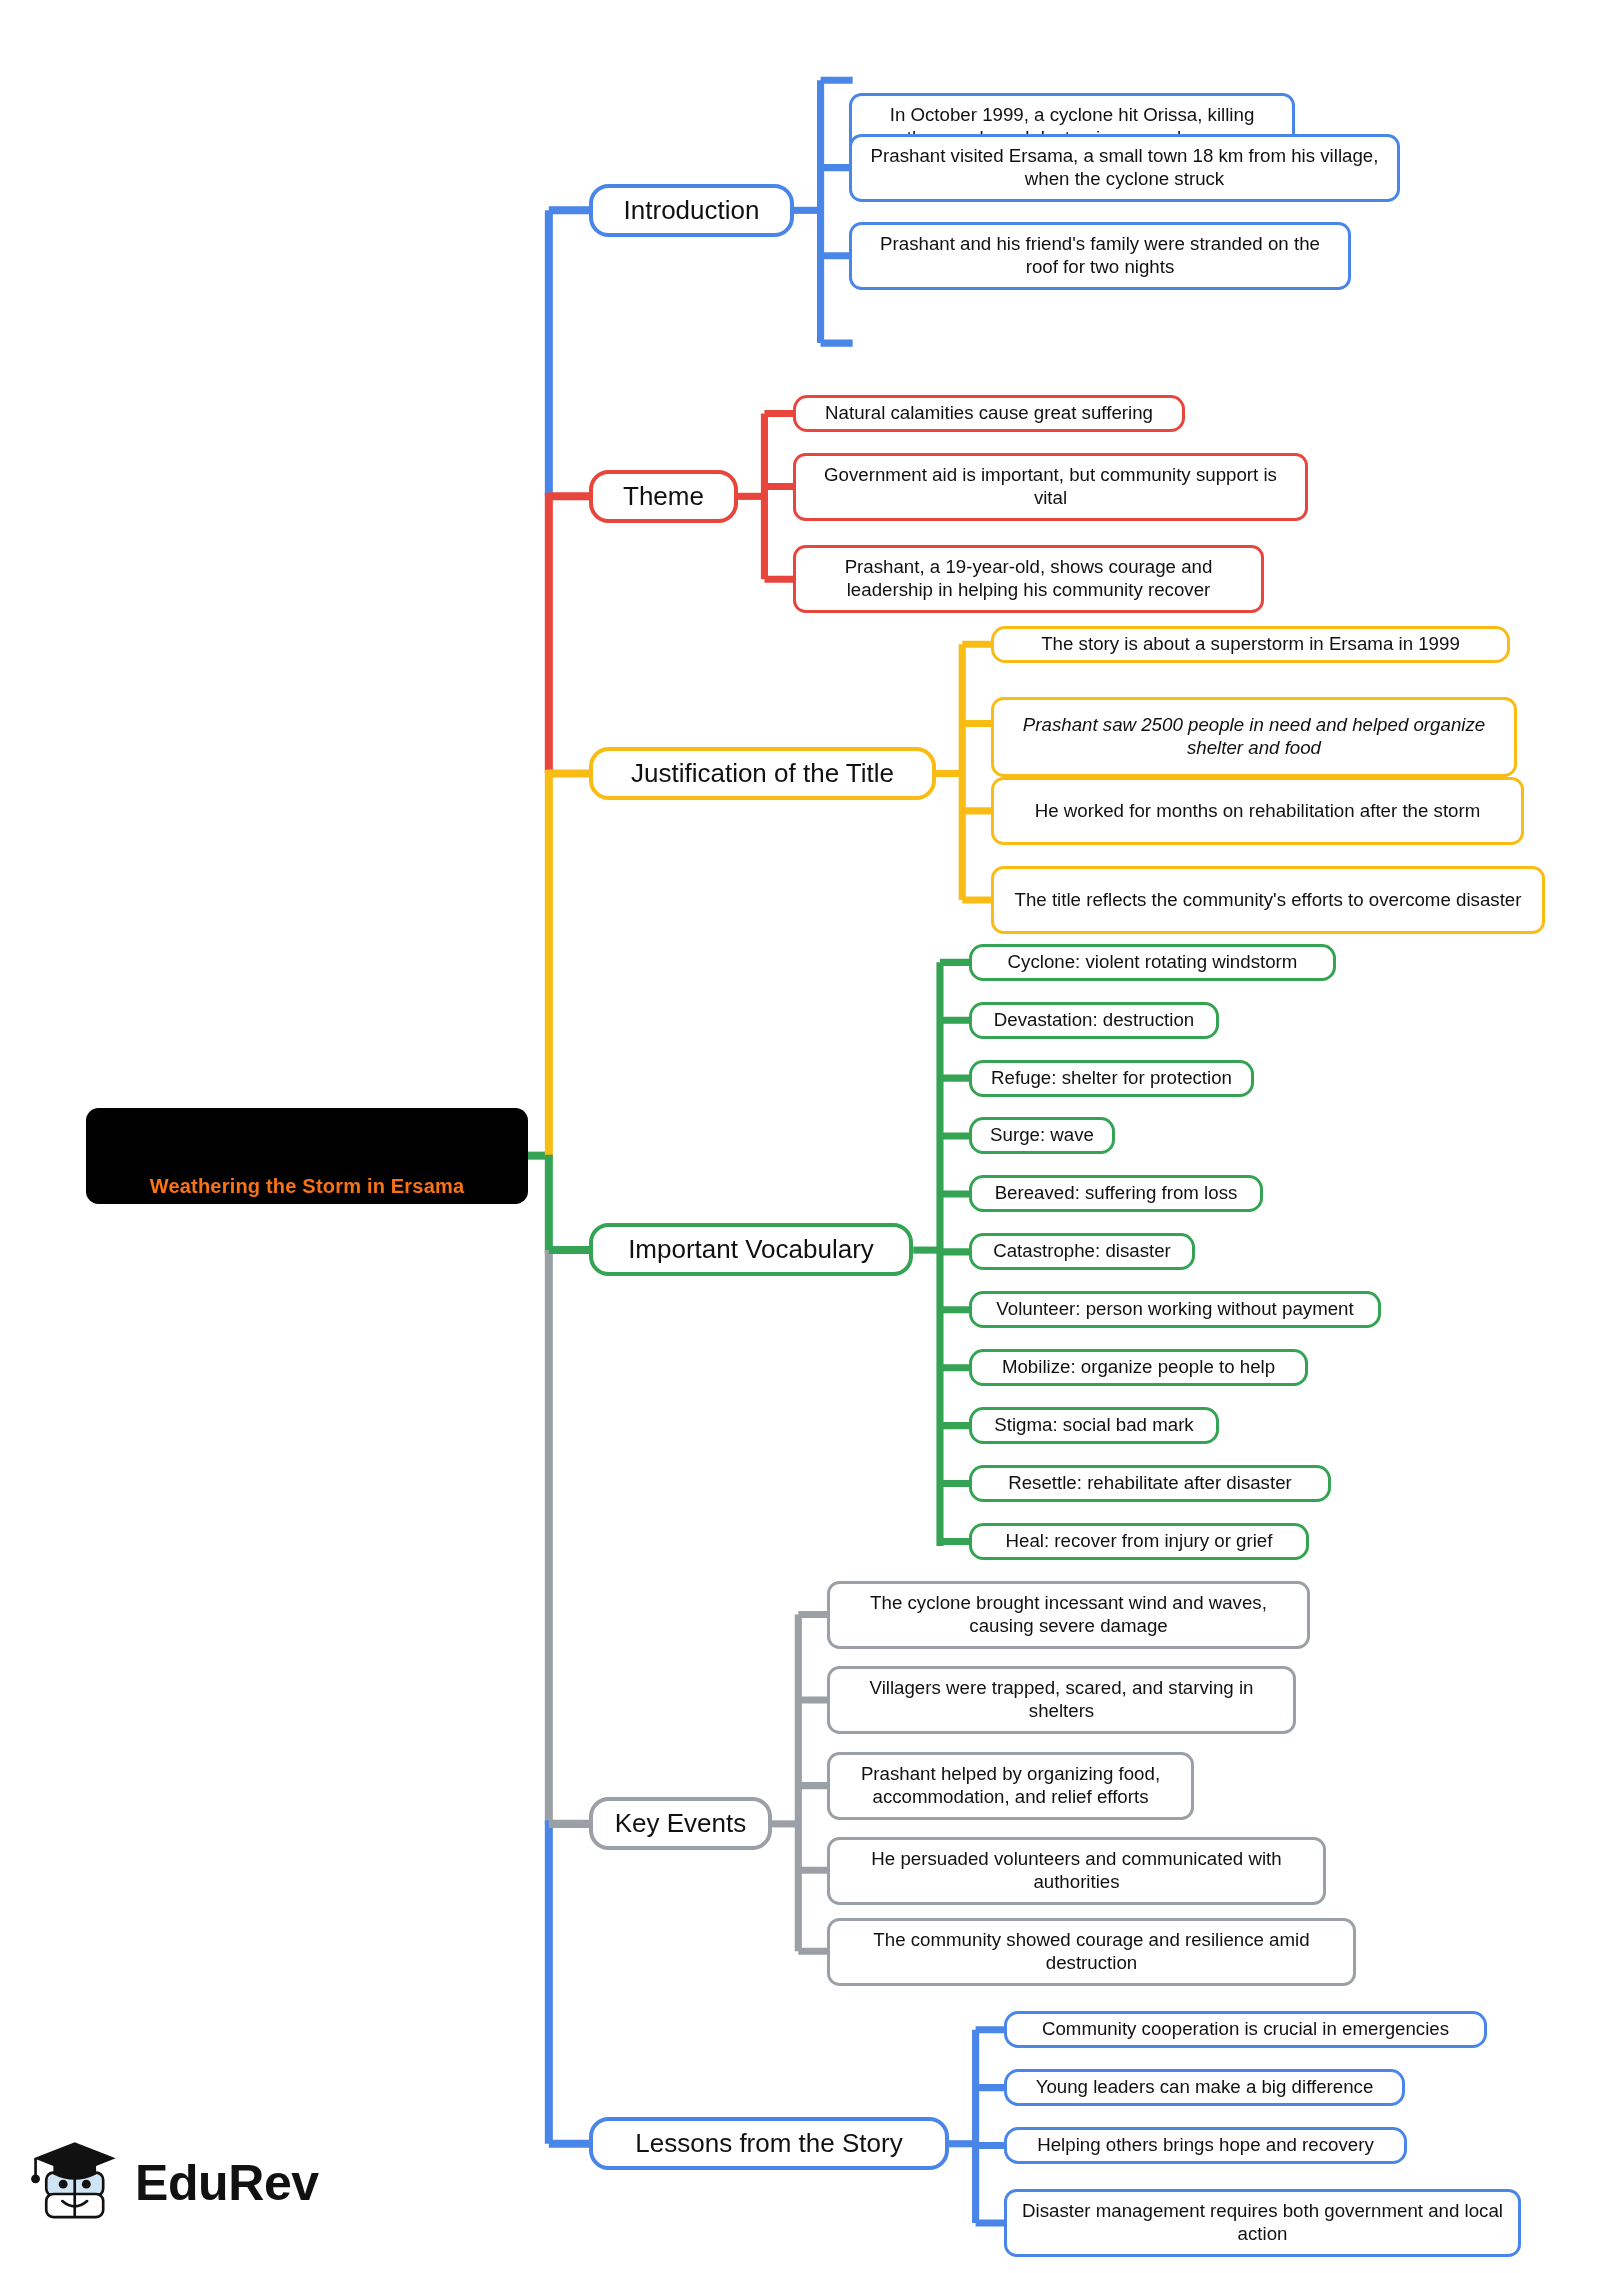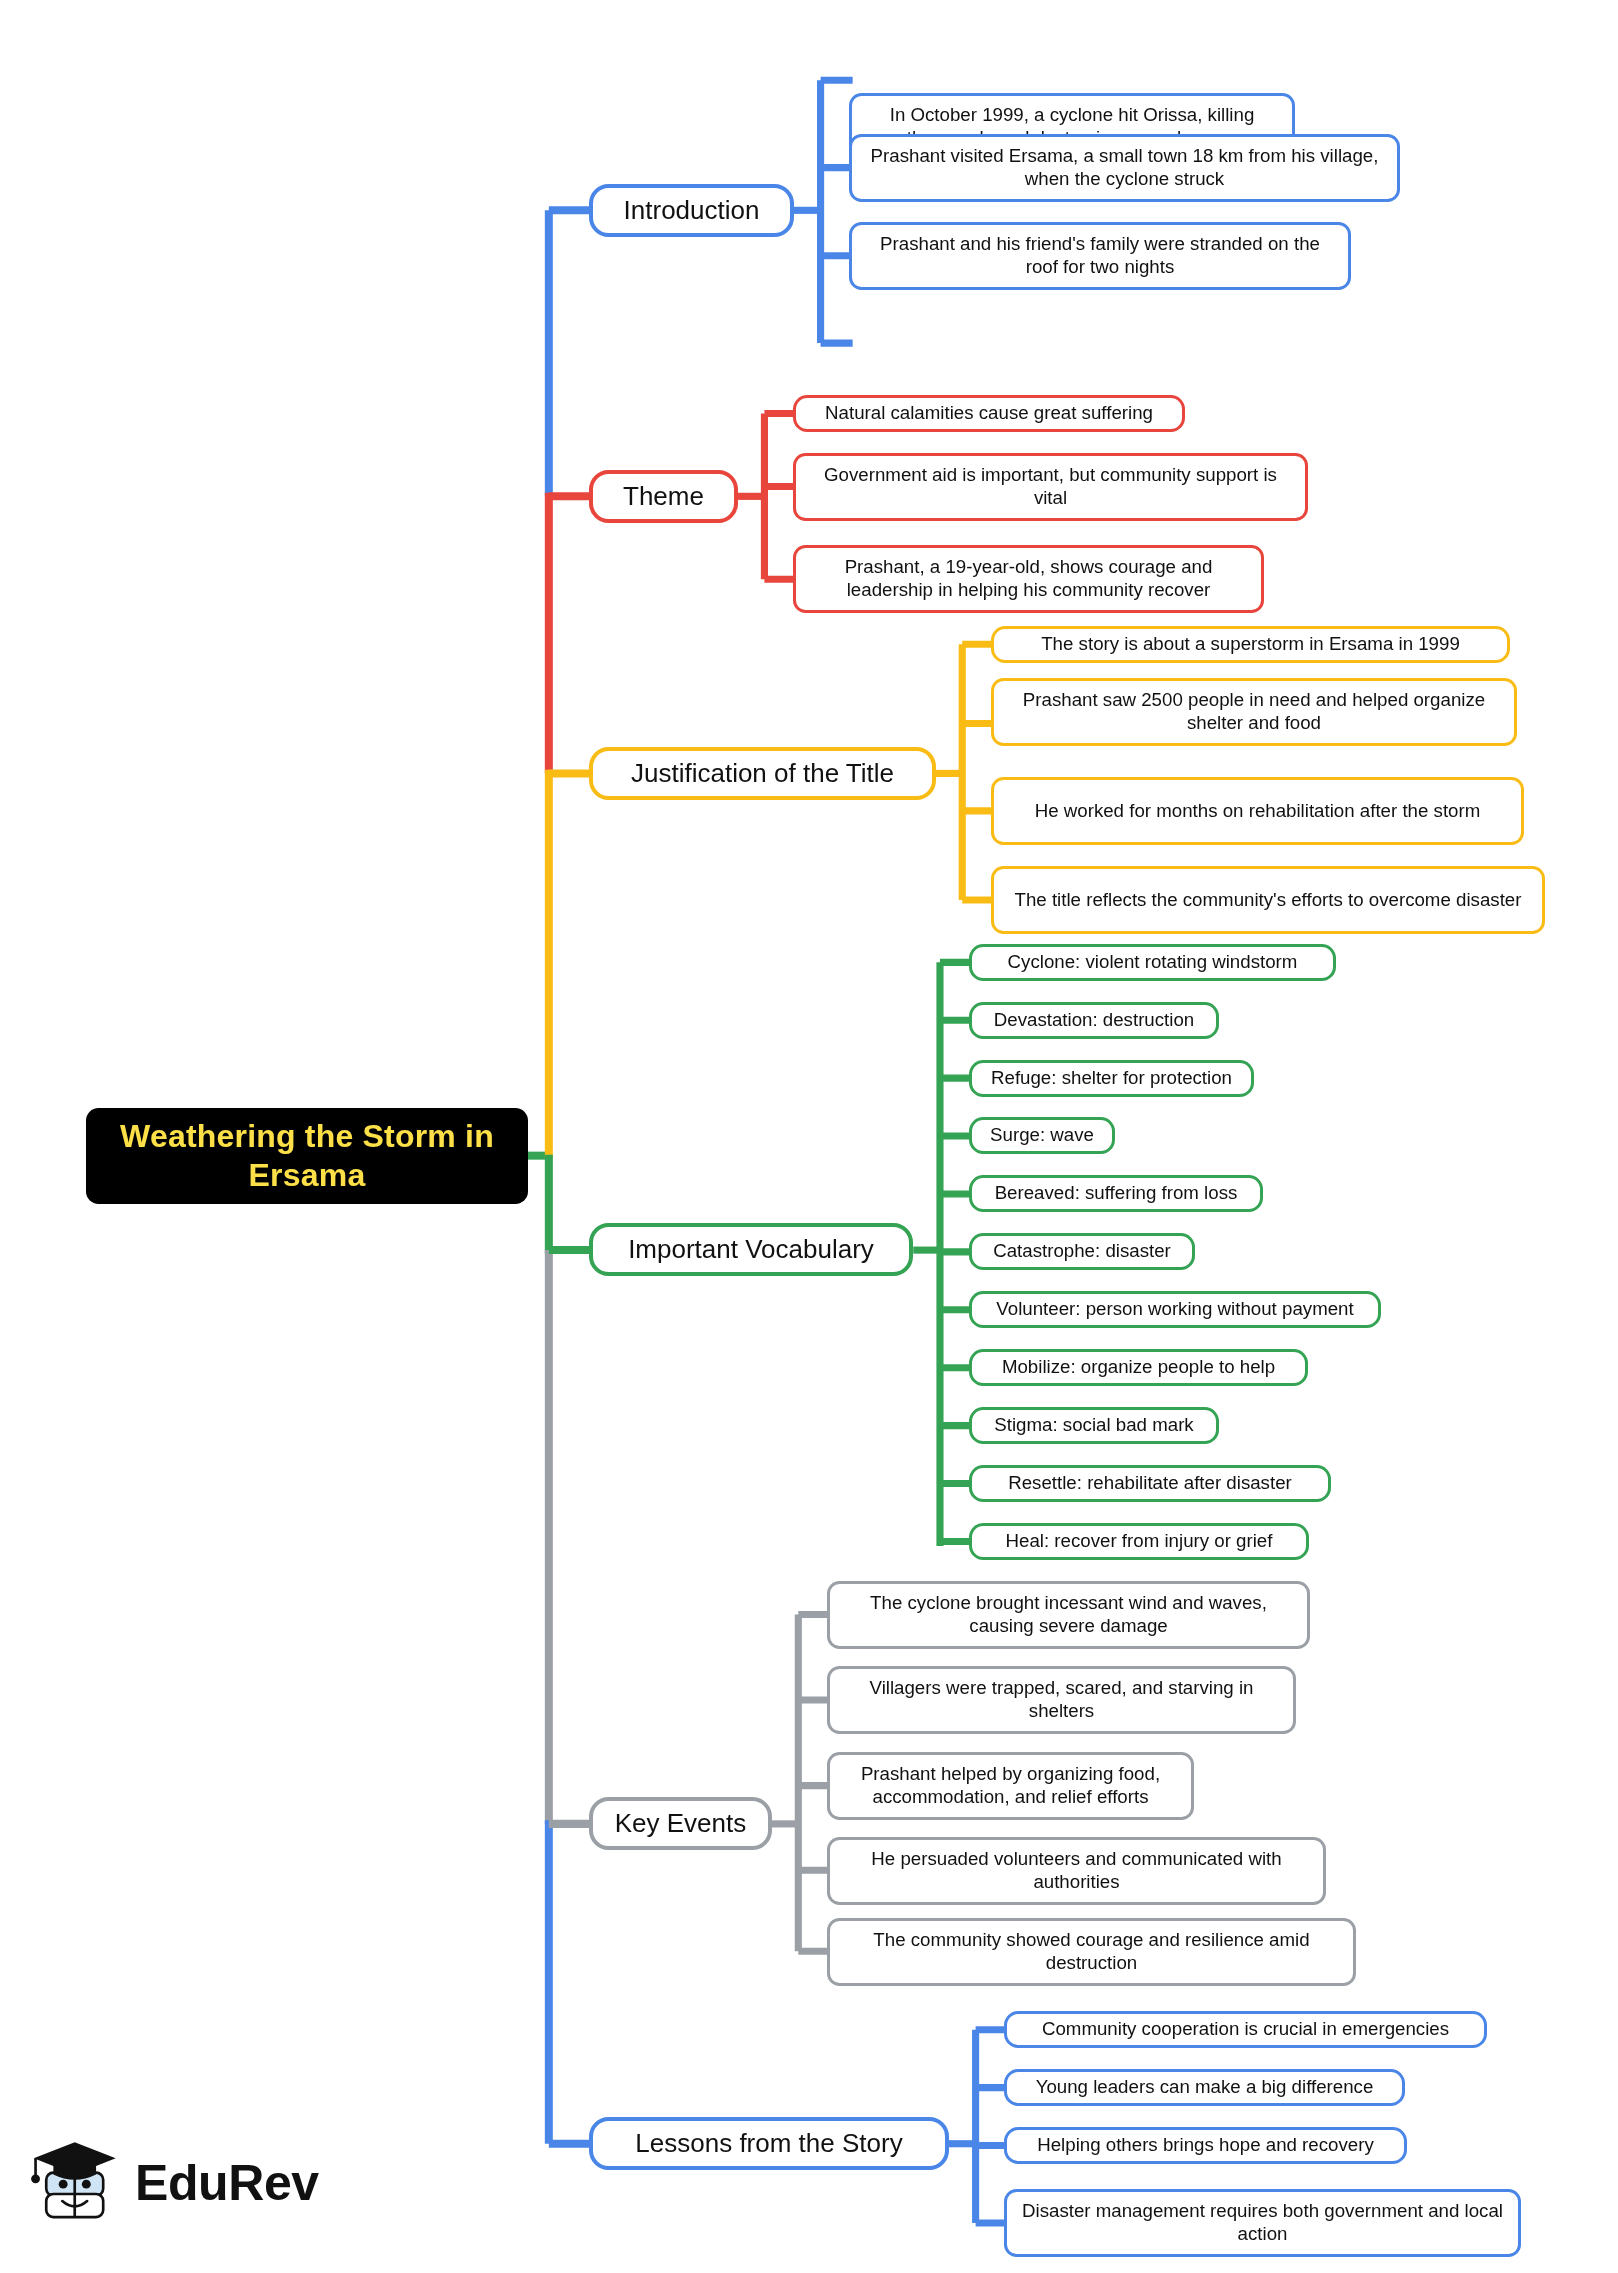--- a/index.html
+++ b/index.html
@@ -26,27 +26,28 @@
     text-align: center;
     background: #ffffff;
     border-style: solid;
     line-height: 1.22;
     color: #111111;
   }
 
   
   .root {
     background: #000000;
-    color: #fde047;
+    color: #f97316;
     border: none;
     border-radius: 12.5px;
-    font-size: 32px;
+    font-size: 20px;
     font-weight: bold;
     padding: 5.3px 12.5px;
     letter-spacing: 0.2px;
+    align-items: flex-end;
   }
 
   
   .branch {
     border-width: 4.5px;
     border-radius: 19.6px;
     font-size: 26px;
     padding: 2.7px 14.3px;
     white-space: nowrap;
   }
@@ -186,21 +187,21 @@
   <div class="node leaf c-red" style="left:793px; top:545px; width:471px; height:68px;">
     <span>Prashant, a 19-year-old, shows courage and leadership in helping his community recover</span>
   </div>
 
   <div class="node branch c-yellow" style="left:589px; top:747px; width:347px; height:53px;">
     <span>Justification of the Title</span>
   </div>
   <div class="node leaf c-yellow single" style="left:991px; top:626px; width:519px; height:37px;">
     <span>The story is about a superstorm in Ersama in 1999</span>
   </div>
-  <div class="node leaf c-yellow" style="left:991px; top:678px; width:526px; height:68px;">
+  <div class="node leaf c-yellow" style="left:991px; top:697px; width:526px; height:80px;font-style:italic;">
     <span>Prashant saw 2500 people in need and helped organize shelter and food</span>
   </div>
   <div class="node leaf c-yellow" style="left:991px; top:777px; width:533px; height:68px;">
     <span>He worked for months on rehabilitation after the storm</span>
   </div>
   <div class="node leaf c-yellow" style="left:991px; top:866px; width:554px; height:68px;">
     <span>The title reflects the community's efforts to overcome disaster</span>
   </div>
 
   <div class="node branch c-green" style="left:589px; top:1223px; width:324px; height:53px;">

